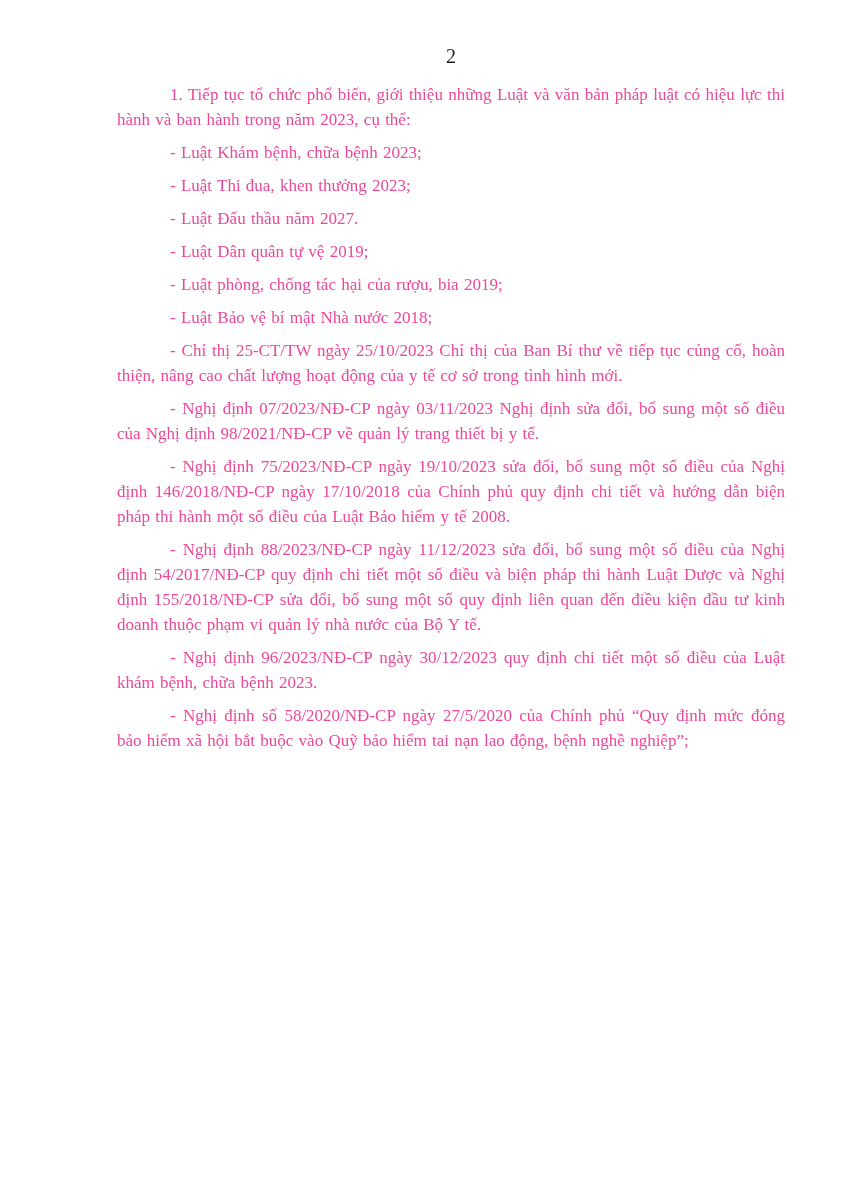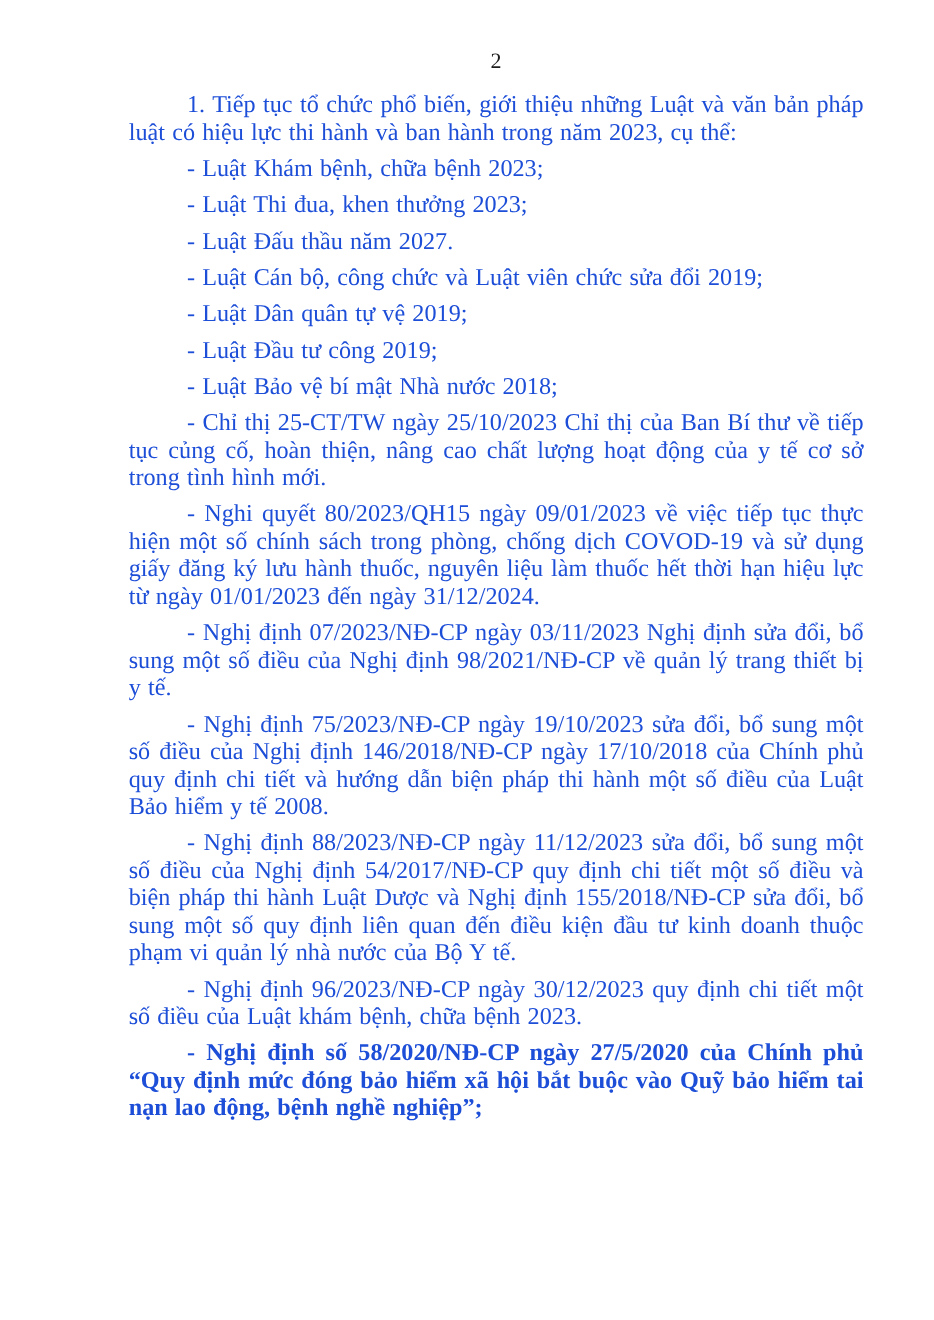--- a/index.html
+++ b/index.html
@@ -27,47 +27,44 @@
     font-size: 20px;
     line-height: 24px;
     margin-bottom: 14px;
     color: #1c1c1c;
   }
   .doc-body {
     width: 668px;
   }
   .para {
     margin: 0 0 8px 0;
-    font-size: 22px;
+    font-size: 17px;
     line-height: 25px;
     text-align: justify;
     text-indent: 53px;
     word-spacing: 1px;
-    color: #1d4ed8;
+    color: #ec4899;
   }
   .para:last-child {
     margin-bottom: 0;
-    font-weight: bold;
   }
 </style>
 </head>
 <body style="background: rgb(255, 255, 255);">
 
 <div class="page" style="color: rgb(28, 28, 28);">
   <div class="page-number">2</div>
   <div class="doc-body" id="doc-body">
       <p class="para">1. Tiếp tục tổ chức phổ biến, giới thiệu những Luật và văn bản pháp luật có hiệu lực thi hành và ban hành trong năm 2023, cụ thể:</p>
       <p class="para">- Luật Khám bệnh, chữa bệnh 2023;</p>
       <p class="para">- Luật Thi đua, khen thưởng 2023;</p>
       <p class="para">- Luật Đấu thầu năm 2027.</p>
-      <p class="para">- Luật Cán bộ, công chức và Luật viên chức sửa đổi 2019;</p>
       <p class="para">- Luật Dân quân tự vệ 2019;</p>
-      <p class="para">- Luật Đầu tư công 2019;</p>
+      <p class="para">- Luật phòng, chống tác hại của rượu, bia 2019;</p>
       <p class="para">- Luật Bảo vệ bí mật Nhà nước 2018;</p>
       <p class="para">- Chỉ thị 25-CT/TW ngày 25/10/2023 Chỉ thị của Ban Bí thư về tiếp tục củng cố, hoàn thiện, nâng cao chất lượng hoạt động của y tế cơ sở trong tình hình mới.</p>
-      <p class="para">- Nghi quyết 80/2023/QH15 ngày 09/01/2023 về việc tiếp tục thực hiện một số chính sách trong phòng, chống dịch COVOD-19 và sử dụng giấy đăng ký lưu hành thuốc, nguyên liệu làm thuốc hết thời hạn hiệu lực từ ngày 01/01/2023 đến ngày 31/12/2024.</p>
       <p class="para">- Nghị định 07/2023/NĐ-CP ngày 03/11/2023 Nghị định sửa đổi, bổ sung một số điều của Nghị định 98/2021/NĐ-CP về quản lý trang thiết bị y tế.</p>
       <p class="para">- Nghị định 75/2023/NĐ-CP ngày 19/10/2023 sửa đổi, bổ sung một số điều của Nghị định 146/2018/NĐ-CP ngày 17/10/2018 của Chính phủ quy định chi tiết và hướng dẫn biện pháp thi hành một số điều của Luật Bảo hiểm y tế 2008.</p>
       <p class="para">- Nghị định 88/2023/NĐ-CP ngày 11/12/2023 sửa đổi, bổ sung một số điều của Nghị định 54/2017/NĐ-CP quy định chi tiết một số điều và biện pháp thi hành Luật Dược và Nghị định 155/2018/NĐ-CP sửa đổi, bổ sung một số quy định liên quan đến điều kiện đầu tư kinh doanh thuộc phạm vi quản lý nhà nước của Bộ Y tế.</p>
       <p class="para">- Nghị định 96/2023/NĐ-CP ngày 30/12/2023 quy định chi tiết một số điều của Luật khám bệnh, chữa bệnh 2023.</p>
       <p class="para">- Nghị định số 58/2020/NĐ-CP ngày 27/5/2020 của Chính phủ “Quy định mức đóng bảo hiểm xã hội bắt buộc vào Quỹ bảo hiểm tai nạn lao động, bệnh nghề nghiệp”;</p>
     </div>
 </div>
 
 </body></html>

